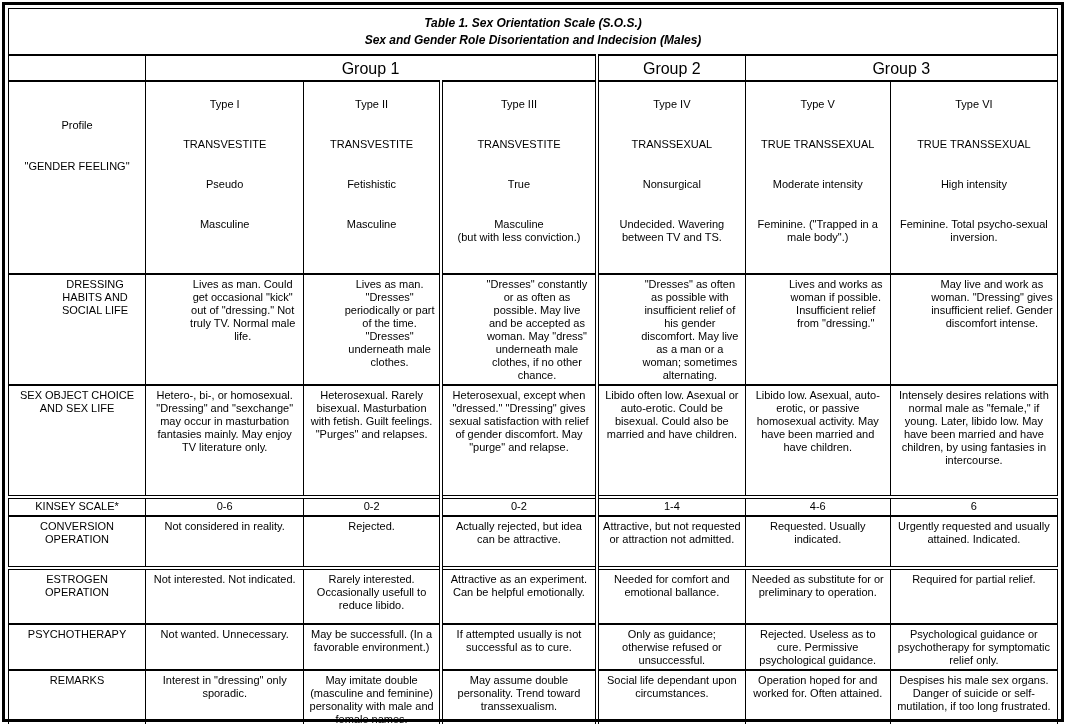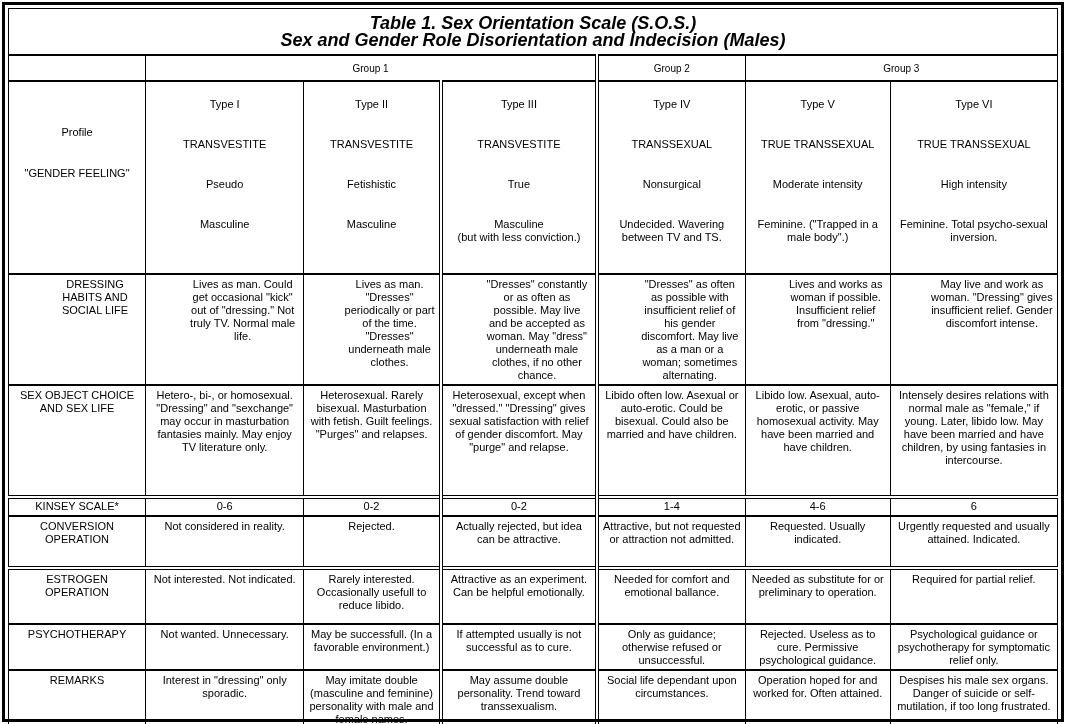--- a/index.html
+++ b/index.html
@@ -47,35 +47,35 @@
   tr.hvy-top td { border-top: 2px solid #000; }
   tr.dbl-top td { border-top: 4px double #000; }
 
   
   tr.title-row td {
     border-bottom: 2px solid #000;
     height: 46px;
     vertical-align: middle;
     font-weight: bold;
     font-style: italic;
-    font-size: 18px;
+    font-size: 12px;
     line-height: 17px;
     white-space: normal;
   }
   
   tr.group-row td {
     height: 26px;
     vertical-align: middle;
-    font-size: 10px;
+    font-size: 16px;
     border-bottom: 2px solid #000;
   }
   
   tr.types-row td { height: 120px; }
   .hline { margin-bottom: 14px; white-space: pre-line; }
-  .label-cell-profile { padding-top: 31px; border-radius: 12px; }
+  .label-cell-profile { padding-top: 24px; border-radius: 12px; }
   .label-cell-profile .hline { margin-bottom: 15px; }
 
   tr.r-dressing td { height: 96px; padding-left: 40px; }
   tr.r-sexobj  td { height: 112px; }
   tr.r-kinsey  td { height: 16px; vertical-align: middle; padding-top: 1px; }
   tr.r-conversion td { height: 52px; }
   tr.r-estrogen  td { height: 56px; }
   tr.r-psycho    td { height: 32px; }
   tr.r-remarks   td { height: 76px; }
 </style>

